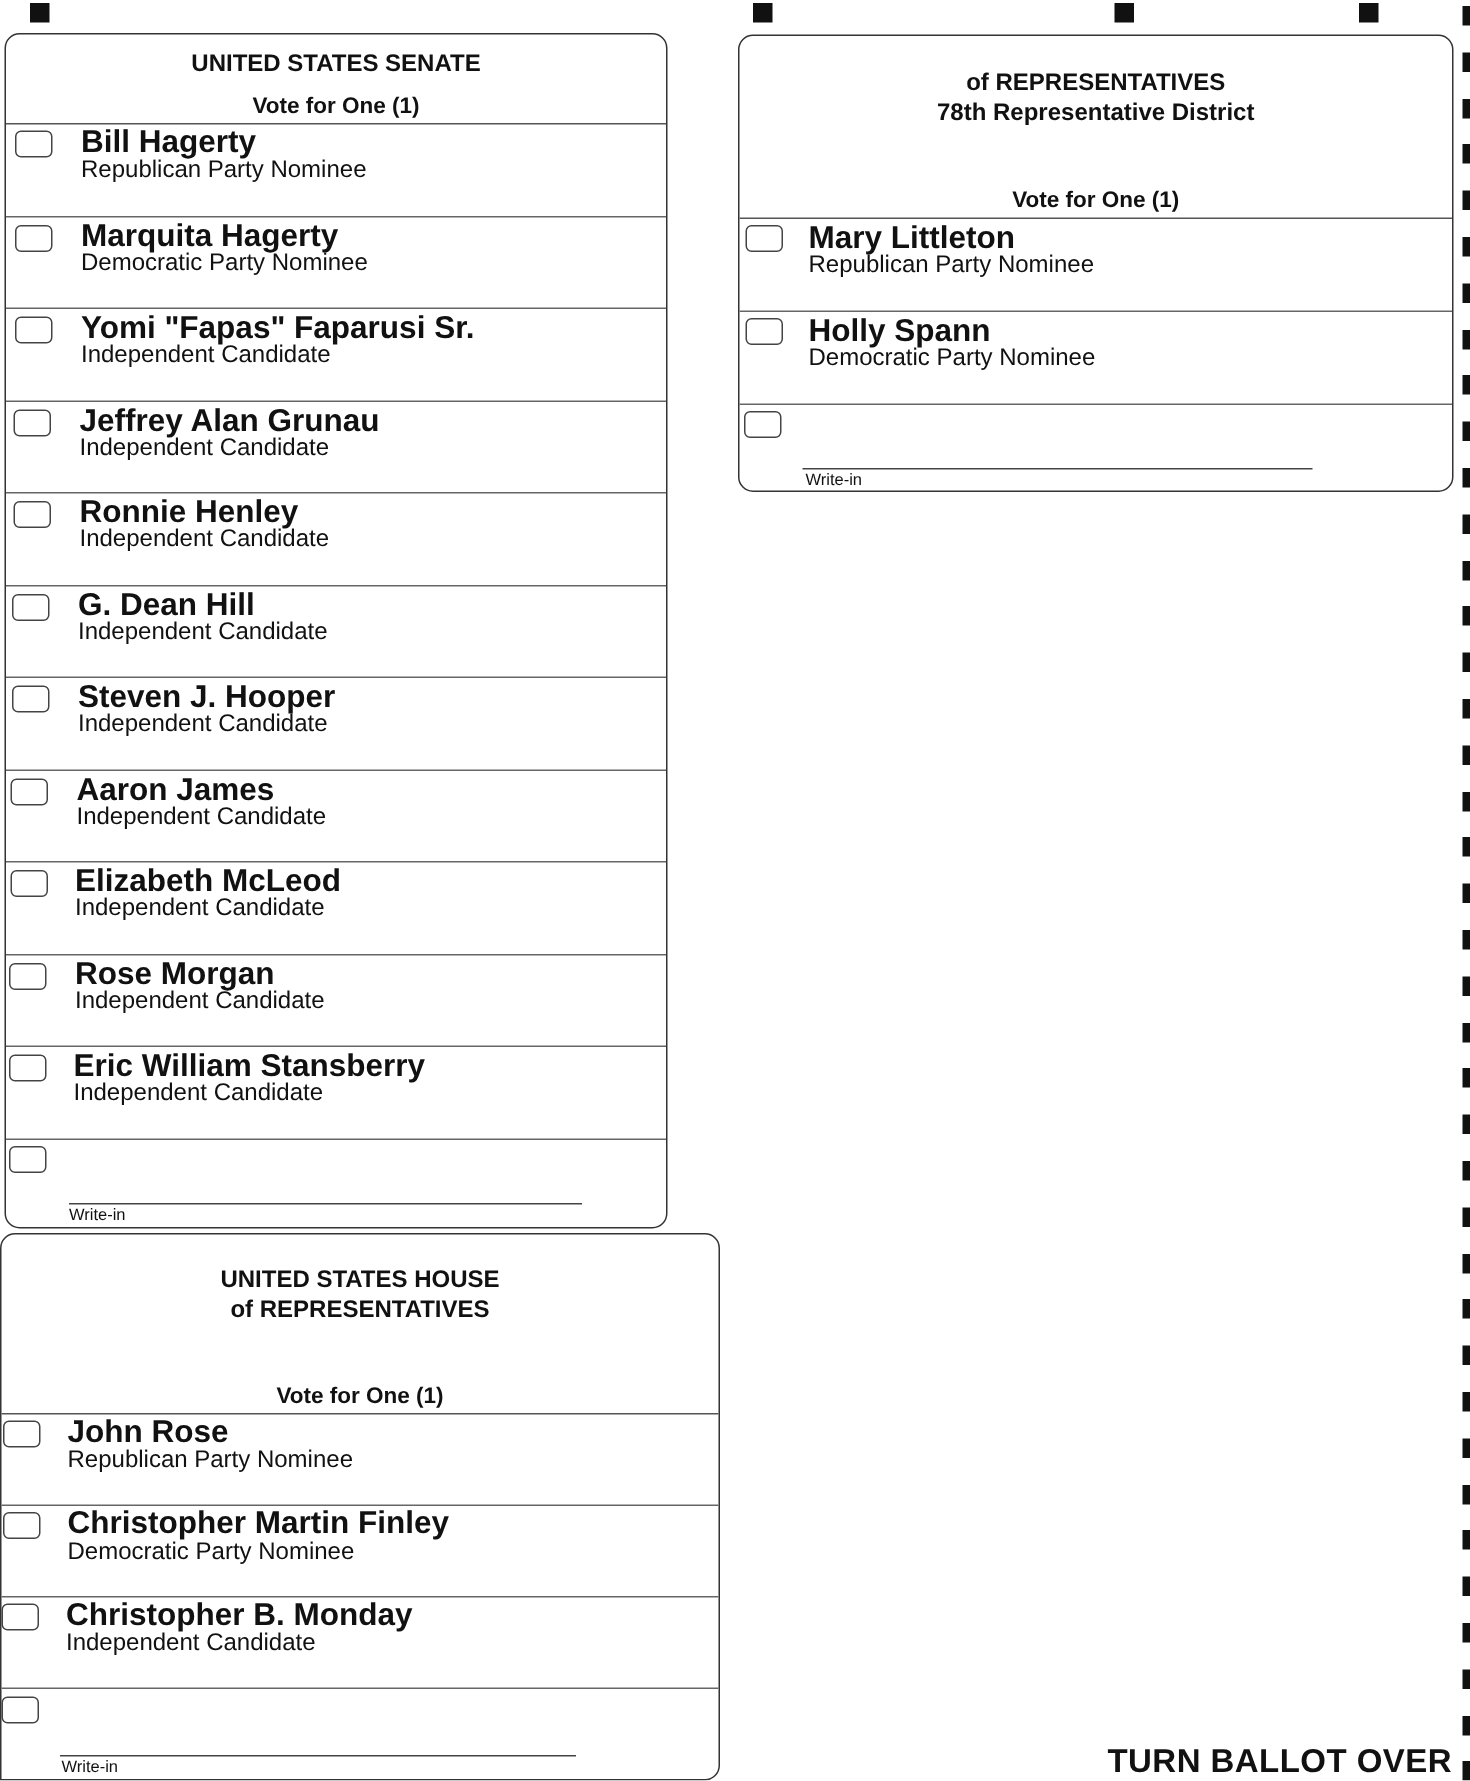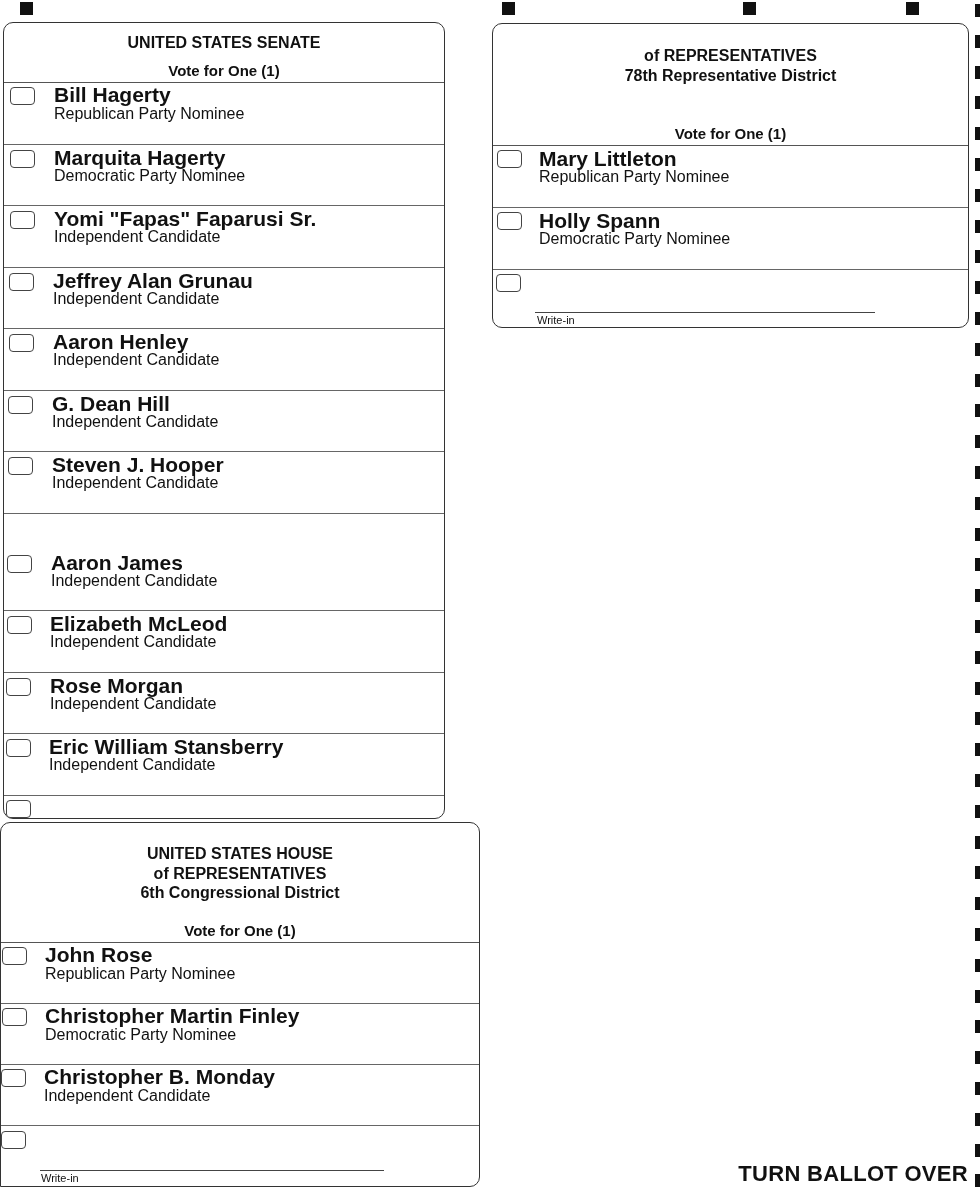--- a/index.html
+++ b/index.html
@@ -107,34 +107,34 @@
       <div class="cand-name" style="left:50px; top:1px;">Yomi "Fapas" Faparusi Sr.</div>
       <div class="cand-party" style="left:50px; top:22px;">Independent Candidate</div>
     </div>
     <div class="row" style="height:61.5px;">
       <div class="oval" style="left:5px; top:5px;"></div>
       <div class="cand-name" style="left:49px; top:1px;">Jeffrey Alan Grunau</div>
       <div class="cand-party" style="left:49px; top:22px;">Independent Candidate</div>
     </div>
     <div class="row" style="height:61.5px;">
       <div class="oval" style="left:5px; top:5px;"></div>
-      <div class="cand-name" style="left:49px; top:1px;">Aaron Henley</div>
+      <div class="cand-name" style="left:49px; top:1px;">Ronnie Henley</div>
       <div class="cand-party" style="left:49px; top:22px;">Independent Candidate</div>
     </div>
     <div class="row" style="height:61.5px;">
       <div class="oval" style="left:4px; top:5px;"></div>
       <div class="cand-name" style="left:48px; top:1px;">G. Dean Hill</div>
       <div class="cand-party" style="left:48px; top:22px;">Independent Candidate</div>
     </div>
     <div class="row" style="height:61.5px;">
       <div class="oval" style="left:4px; top:5px;"></div>
       <div class="cand-name" style="left:48px; top:1px;">Steven J. Hooper</div>
       <div class="cand-party" style="left:48px; top:22px;">Independent Candidate</div>
     </div>
-    <div class="row" style="height:61.5px;margin-top:36px;">
+    <div class="row" style="height:61.5px;">
       <div class="oval" style="left:3px; top:5px;"></div>
       <div class="cand-name" style="left:47px; top:1px;">Aaron James</div>
       <div class="cand-party" style="left:47px; top:22px;">Independent Candidate</div>
     </div>
     <div class="row" style="height:61.5px;">
       <div class="oval" style="left:3px; top:5px;"></div>
       <div class="cand-name" style="left:46px; top:1px;">Elizabeth McLeod</div>
       <div class="cand-party" style="left:46px; top:22px;">Independent Candidate</div>
     </div>
     <div class="row" style="height:61.5px;">
@@ -153,21 +153,20 @@
       <div class="writein-label" style="left:42px; top:44px;">Write-in</div>
     </div>
   </div>
 </div>
 
 <div class="contest" style="left:0px; top:822px; width:480px; height:365px; border-bottom-left-radius:0;">
   <div class="contest-header" style="height:120px;">
     <div style="padding-top:21px;">
       <div class="contest-title">UNITED STATES HOUSE</div>
       <div class="contest-title">of REPRESENTATIVES</div>
-      <div class="contest-title">6th Congressional District</div>
     </div>
     <div class="vote-for">Vote for One (1)</div>
   </div>
   <div>
     <div class="row" style="height:61px;">
       <div class="oval" style="left:1px; top:4px;"></div>
       <div class="cand-name" style="left:44px; top:0px;">John Rose</div>
       <div class="cand-party" style="left:44px; top:22px;">Republican Party Nominee</div>
     </div>
     <div class="row" style="height:61px;">

